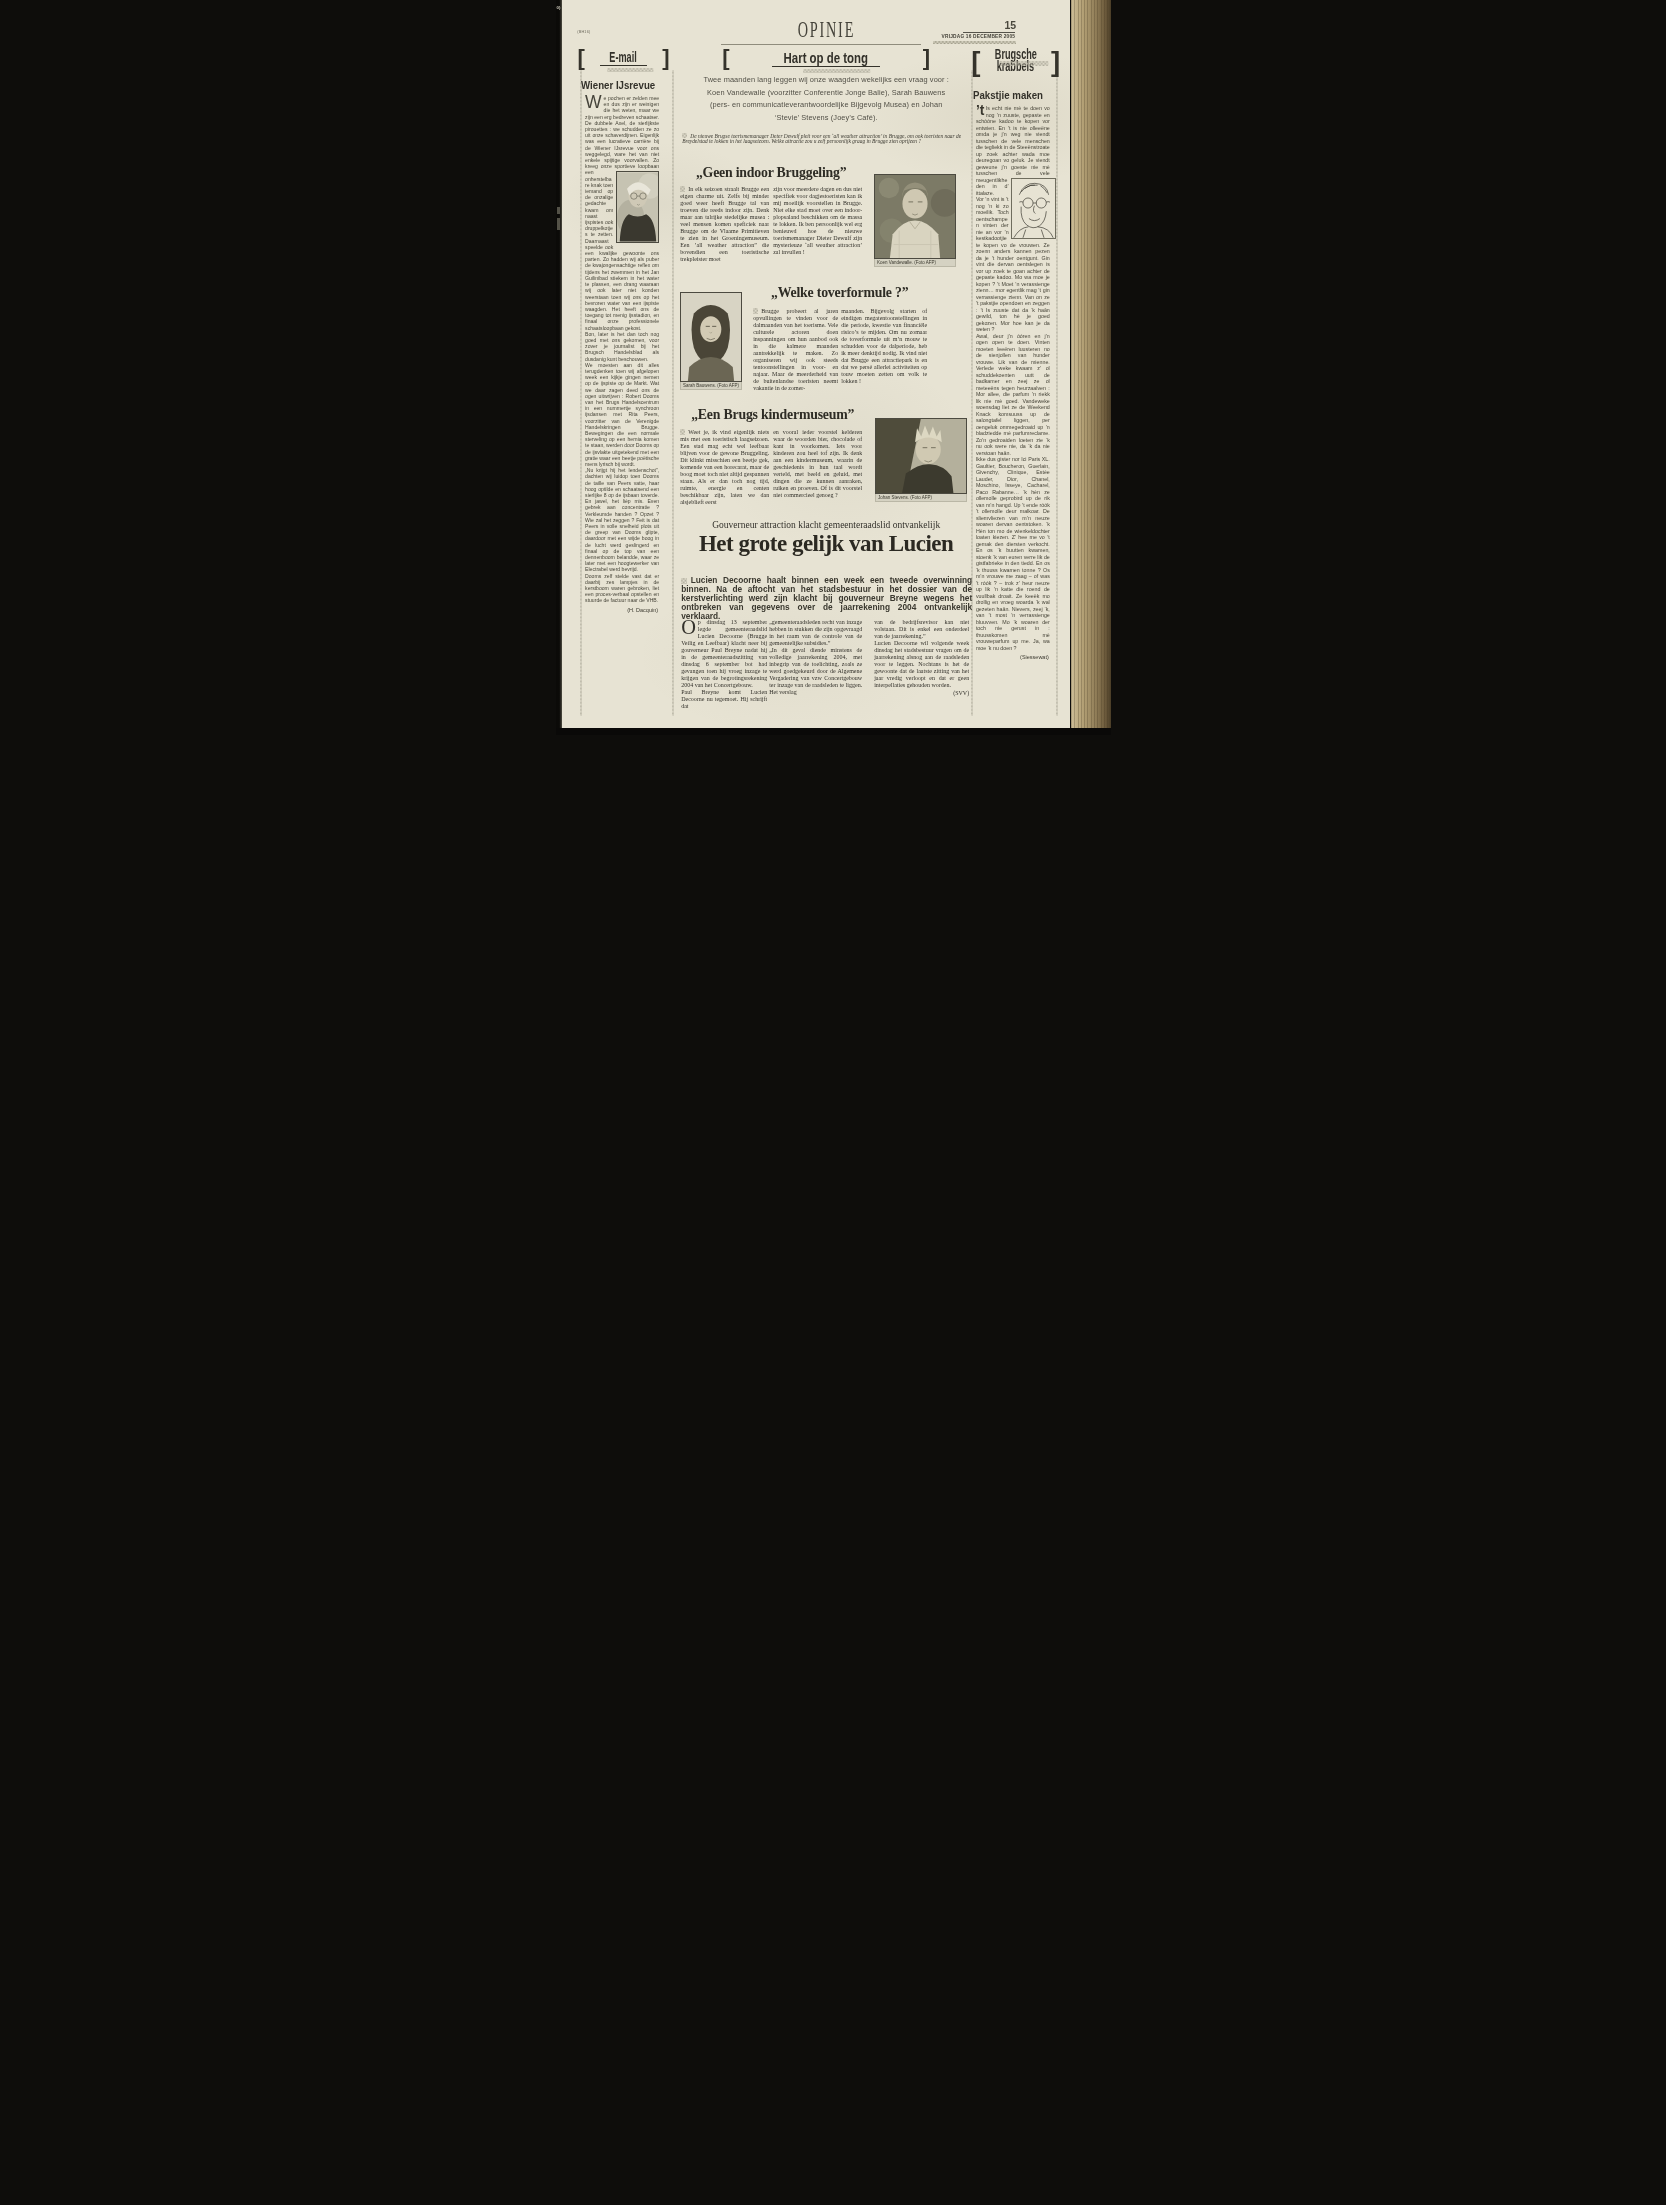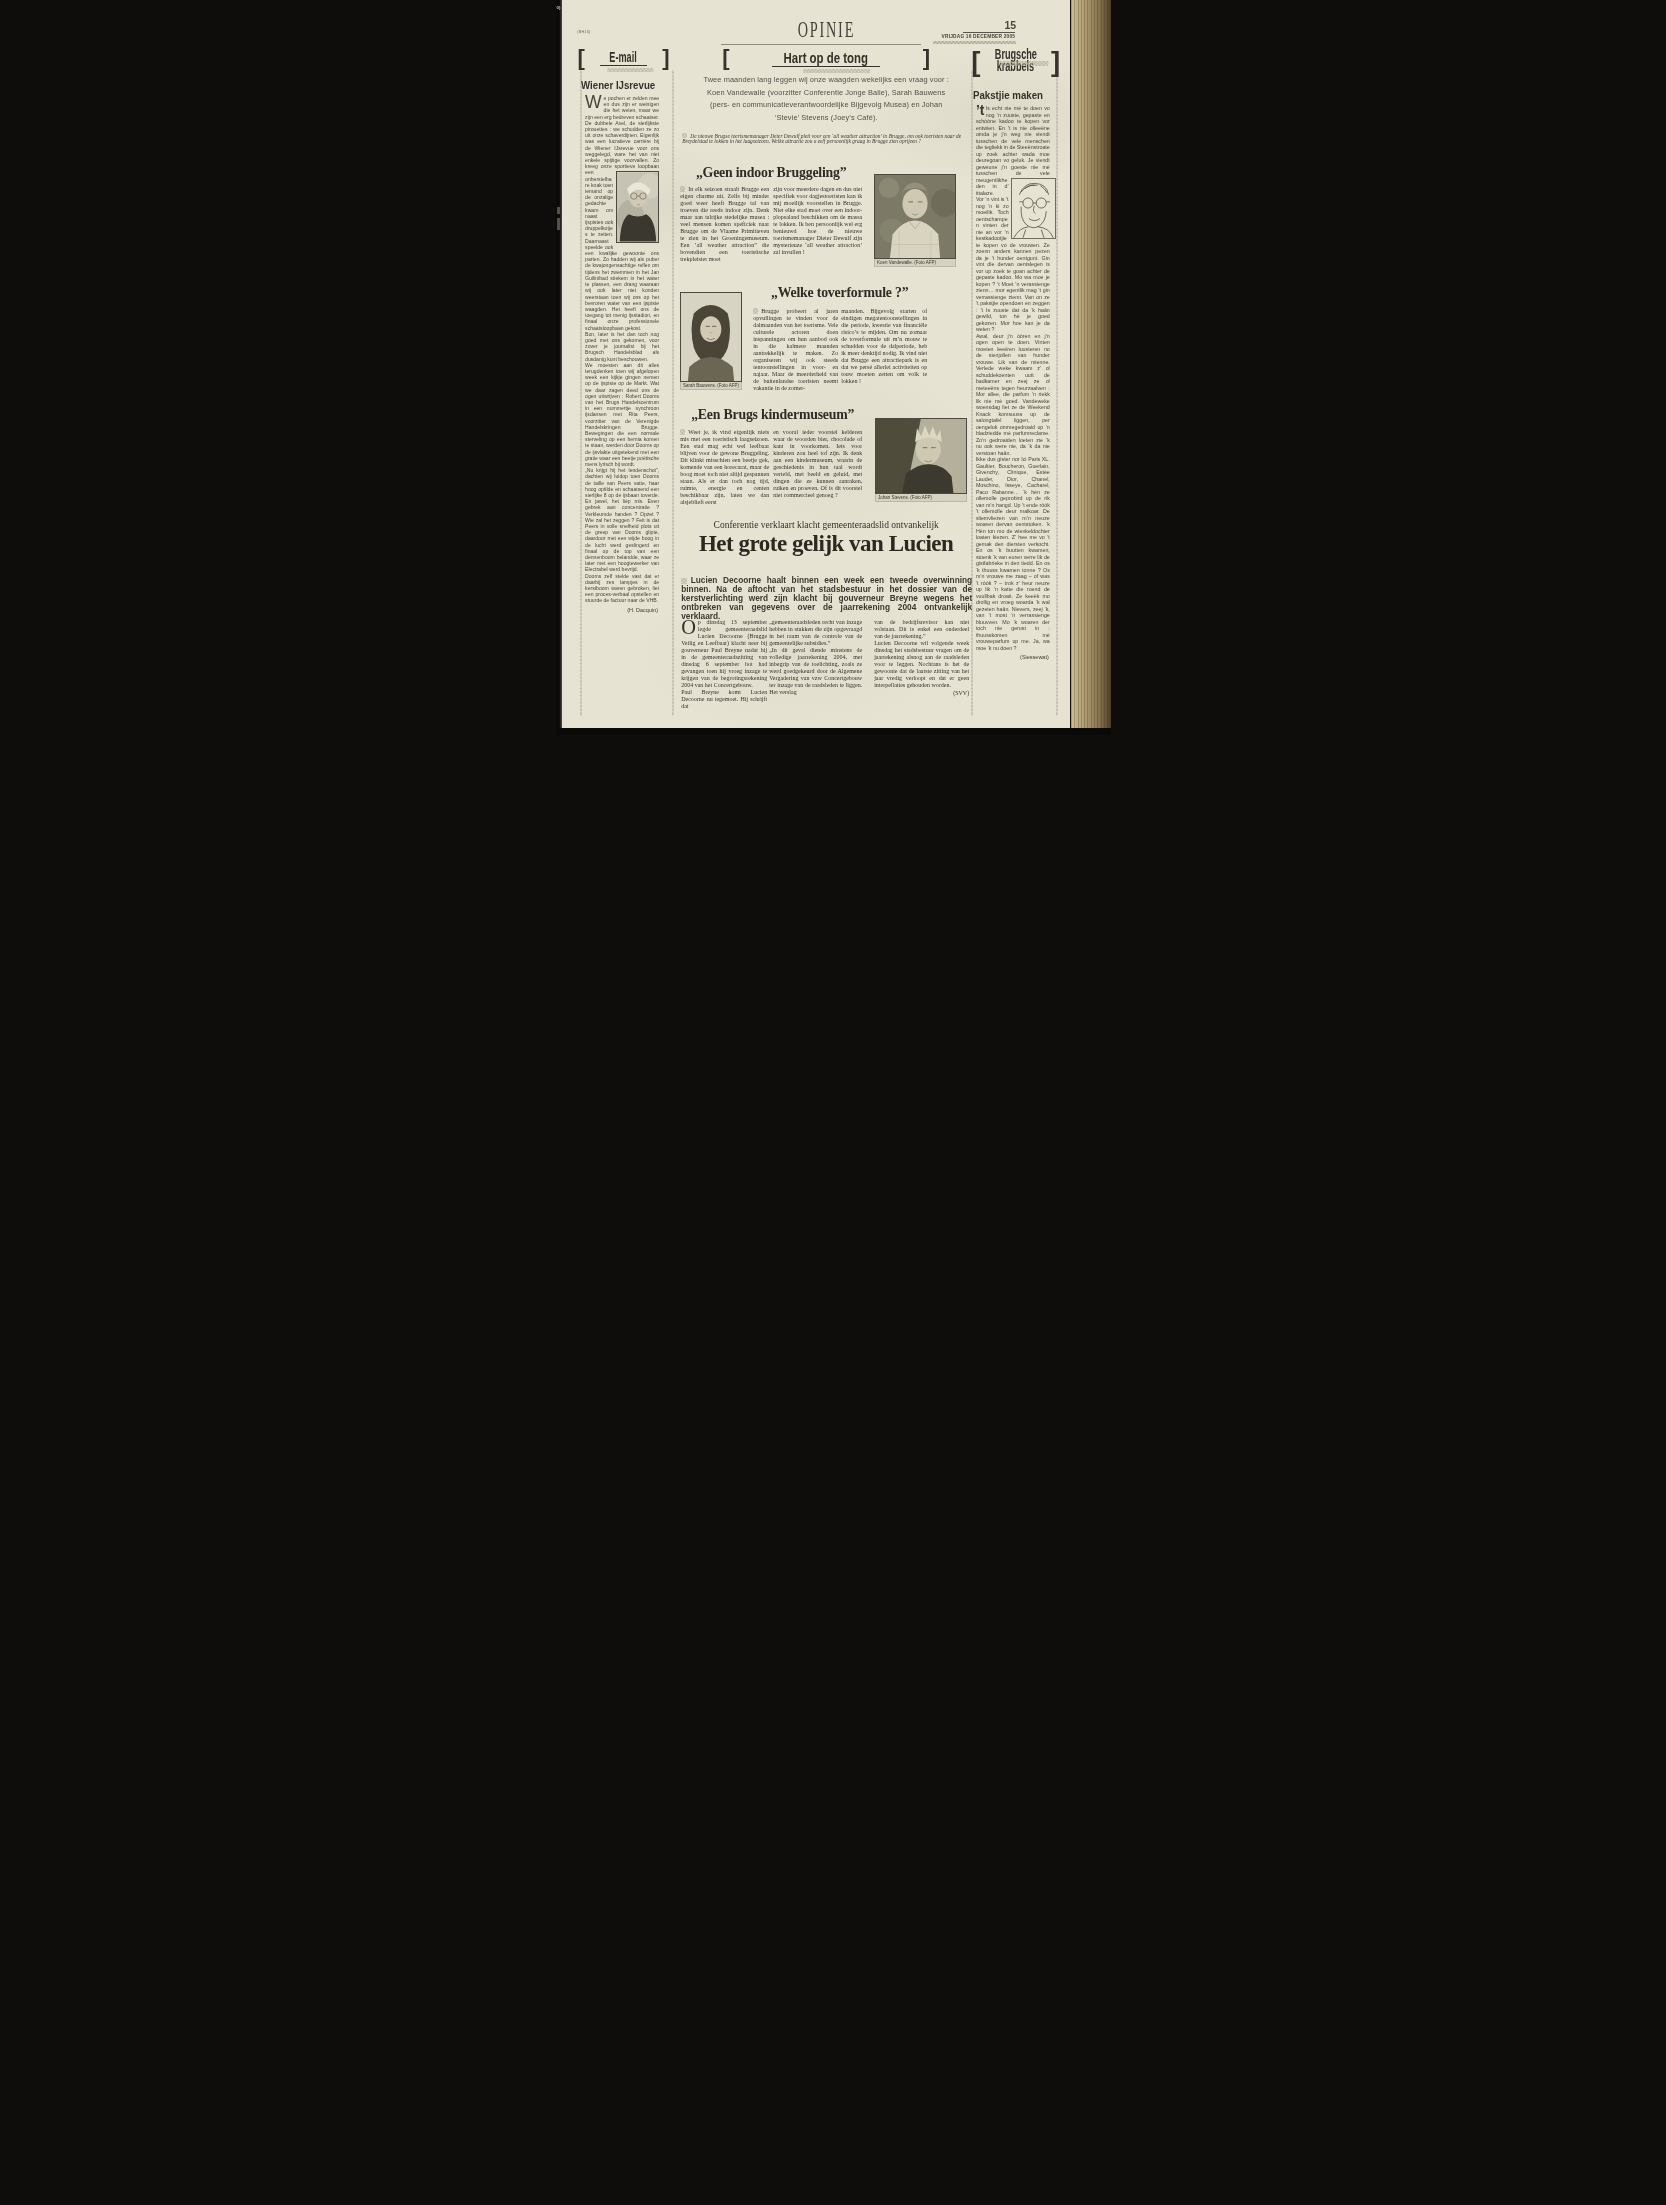--- a/index.html
+++ b/index.html
@@ -266,21 +266,21 @@
             <path d="M84 48 L88 20 L97 38 L105 14 L114 36 L122 16 L130 38 L138 24 L141 50 Q112 30 84 50 Z" fill="#ddd8c2"></path>
             <path d="M100 62 h10 M118 62 h10" stroke="#6f6c5a" stroke-width="2"></path>
             <path d="M104 90 q8 6 16 0" stroke="#8d8874" stroke-width="2" fill="none"></path>
             <path d="M64 118 Q92 96 116 98 Q146 100 162 124 L166 160 H56 Z" fill="#3c3a2e"></path>
           </svg>
         </div>
         <div class="caption">Johan Stevens. (Foto AFP)</div>
       </div>
     </div>
 
-    <div class="lucien-over">Conferentie verklaart klacht gemeenteraadslid ontvankelijk</div>
+    <div class="lucien-over">Gouverneur attraction klacht gemeenteraadslid ontvankelijk</div>
     <div class="lucien-head">Het grote gelijk van Lucien</div>
     <div class="lucien-lead">
       <span class="sq sq-b checker"></span><span>Lucien Decoorne haalt binnen een week een tweede overwinning binnen. Na de aftocht van het stadsbestuur in het dossier van de kerstverlichting werd zijn klacht bij gouverneur Breyne wegens het ontbreken van gegevens over de jaarrekening 2004 ontvankelijk verklaard.</span>
     </div>
     <div class="lucien-cols">
       <div class="l-col lc1">
         <p><span class="dc-serif">O</span><span>p dinsdag 13 september legde gemeenteraadslid Lucien Decoorne (Brugge Veilig en Leefbaar) klacht neer bij gouverneur Paul Breyne nadat hij in de gemeenteraadszitting van dinsdag 6 september bot had gevangen toen hij vroeg inzage te krijgen van de begrotingsrekening 2004 van het Concertgebouw.</span></p>
         <p>Paul Breyne komt Lucien Decoorne nu tegemoet. Hij schrijft dat</p>
       </div>
       <div class="l-col lc2">

